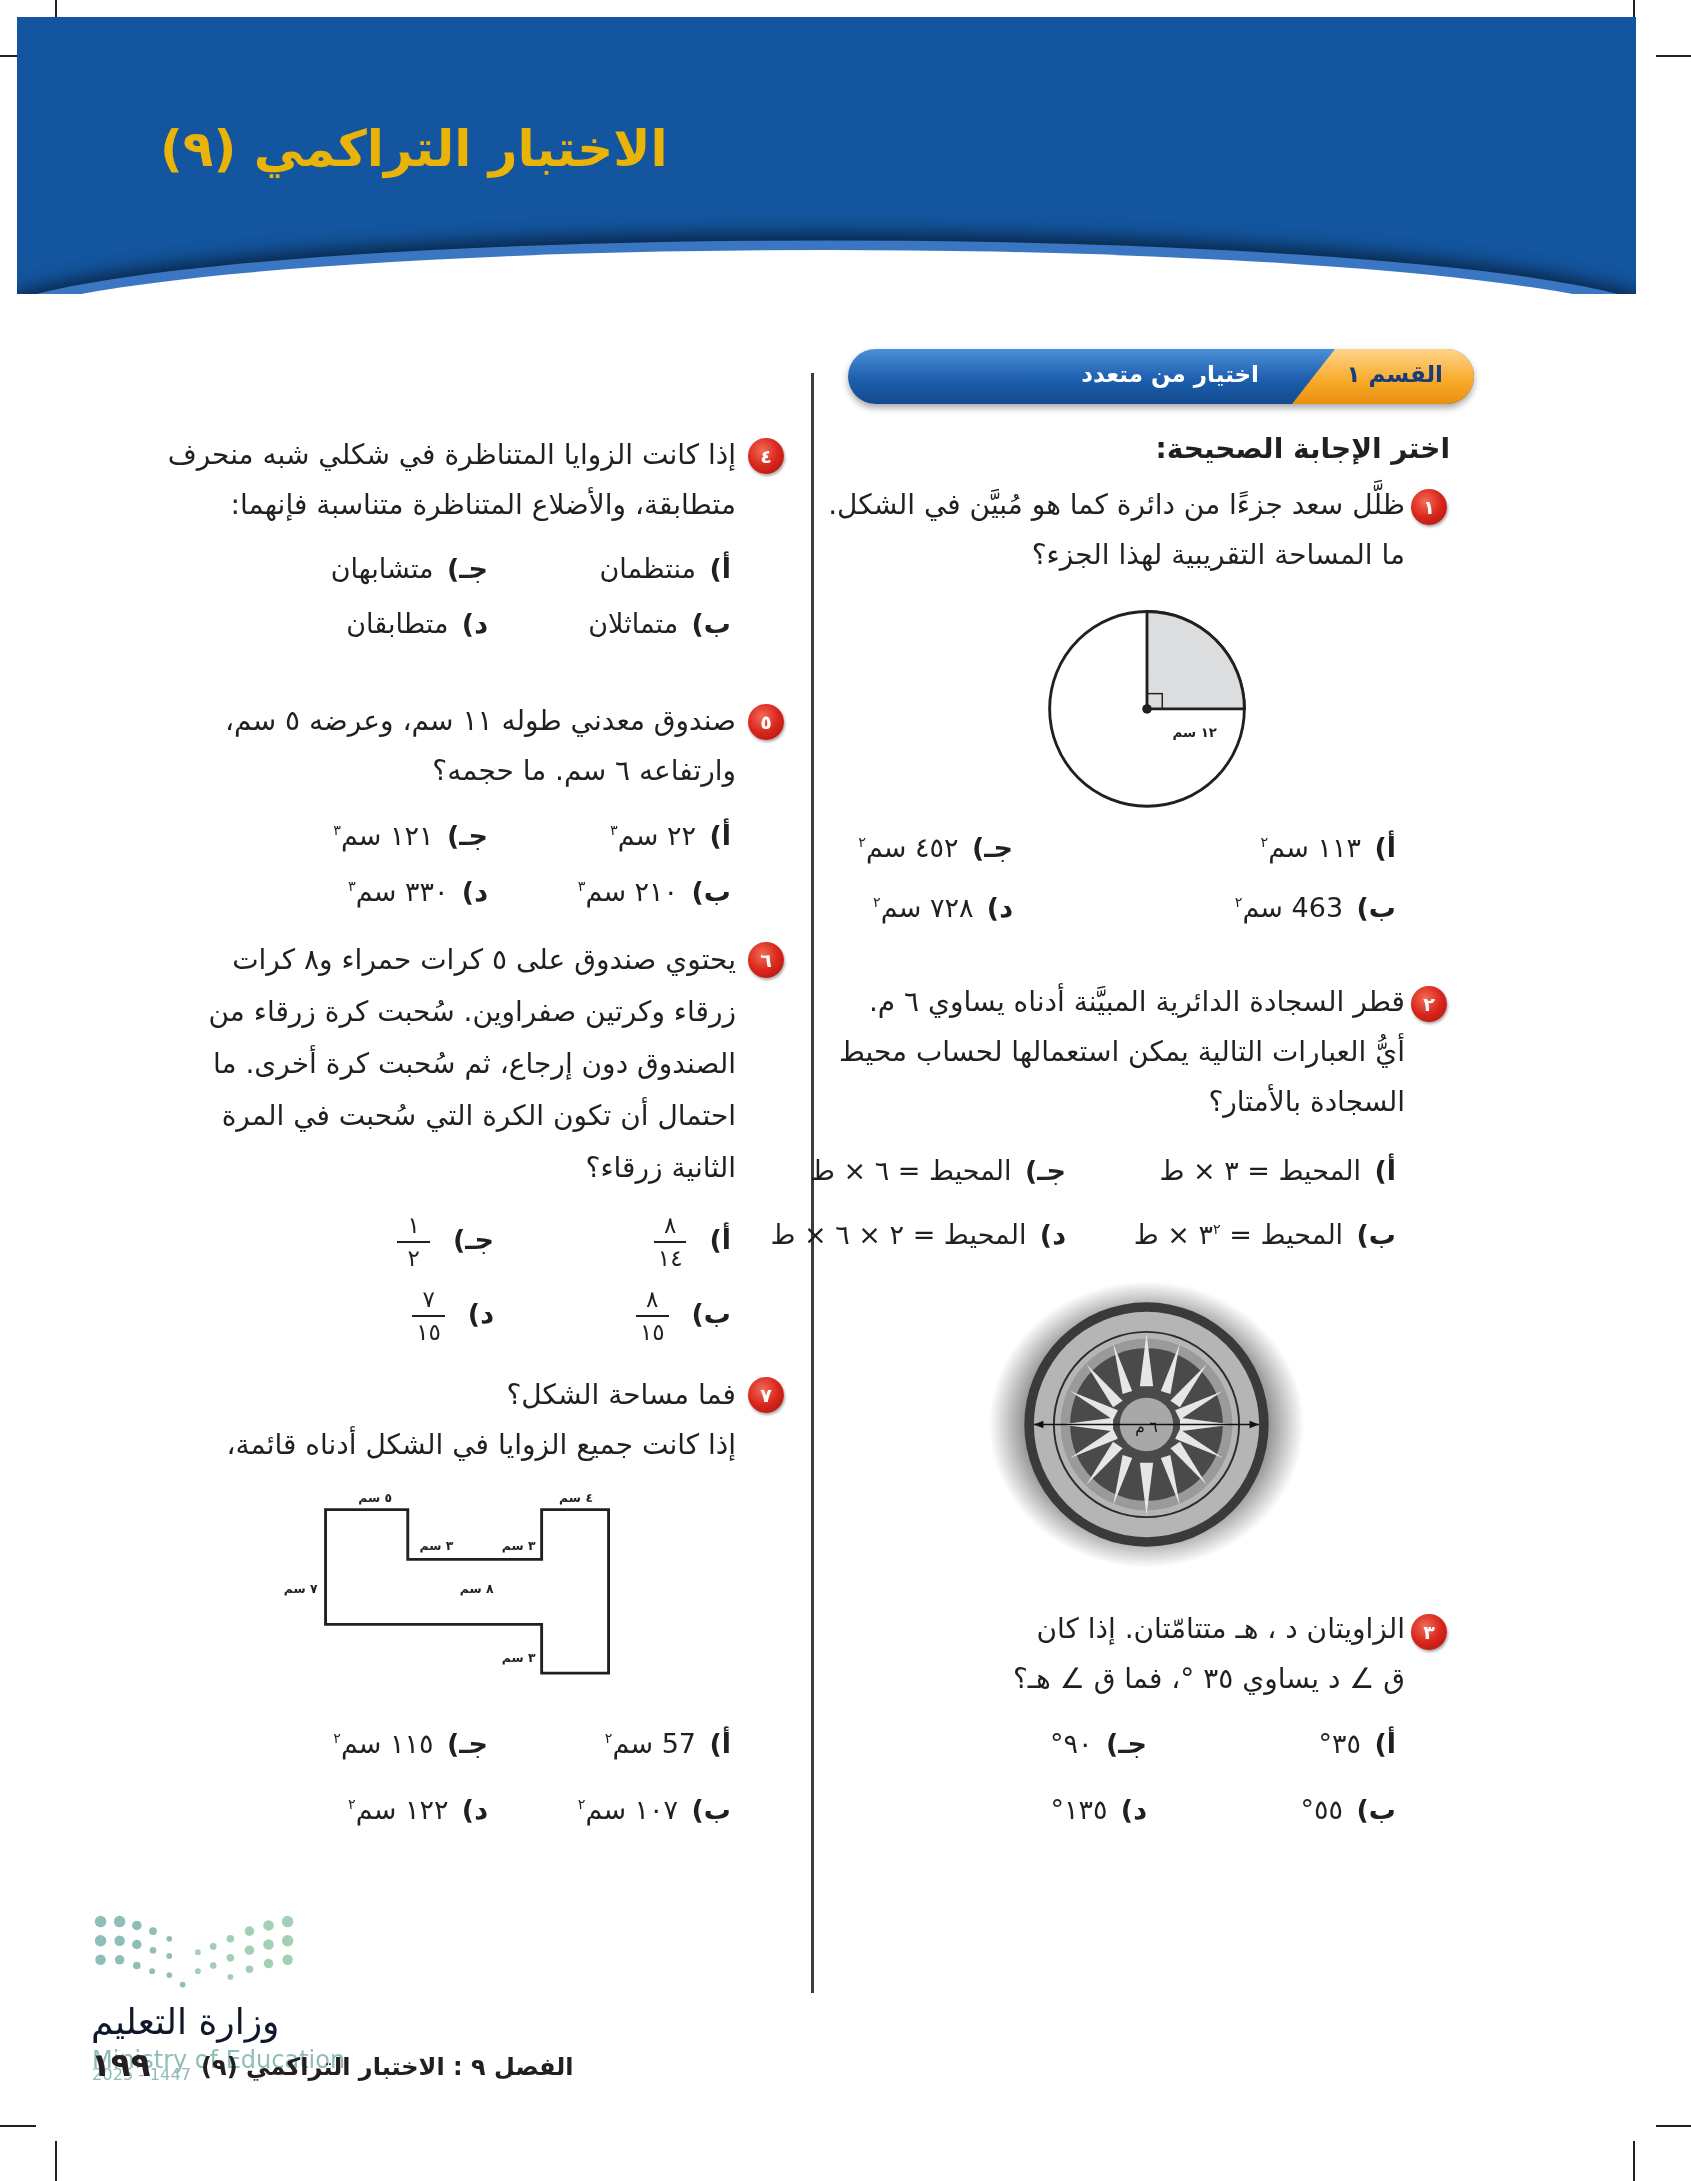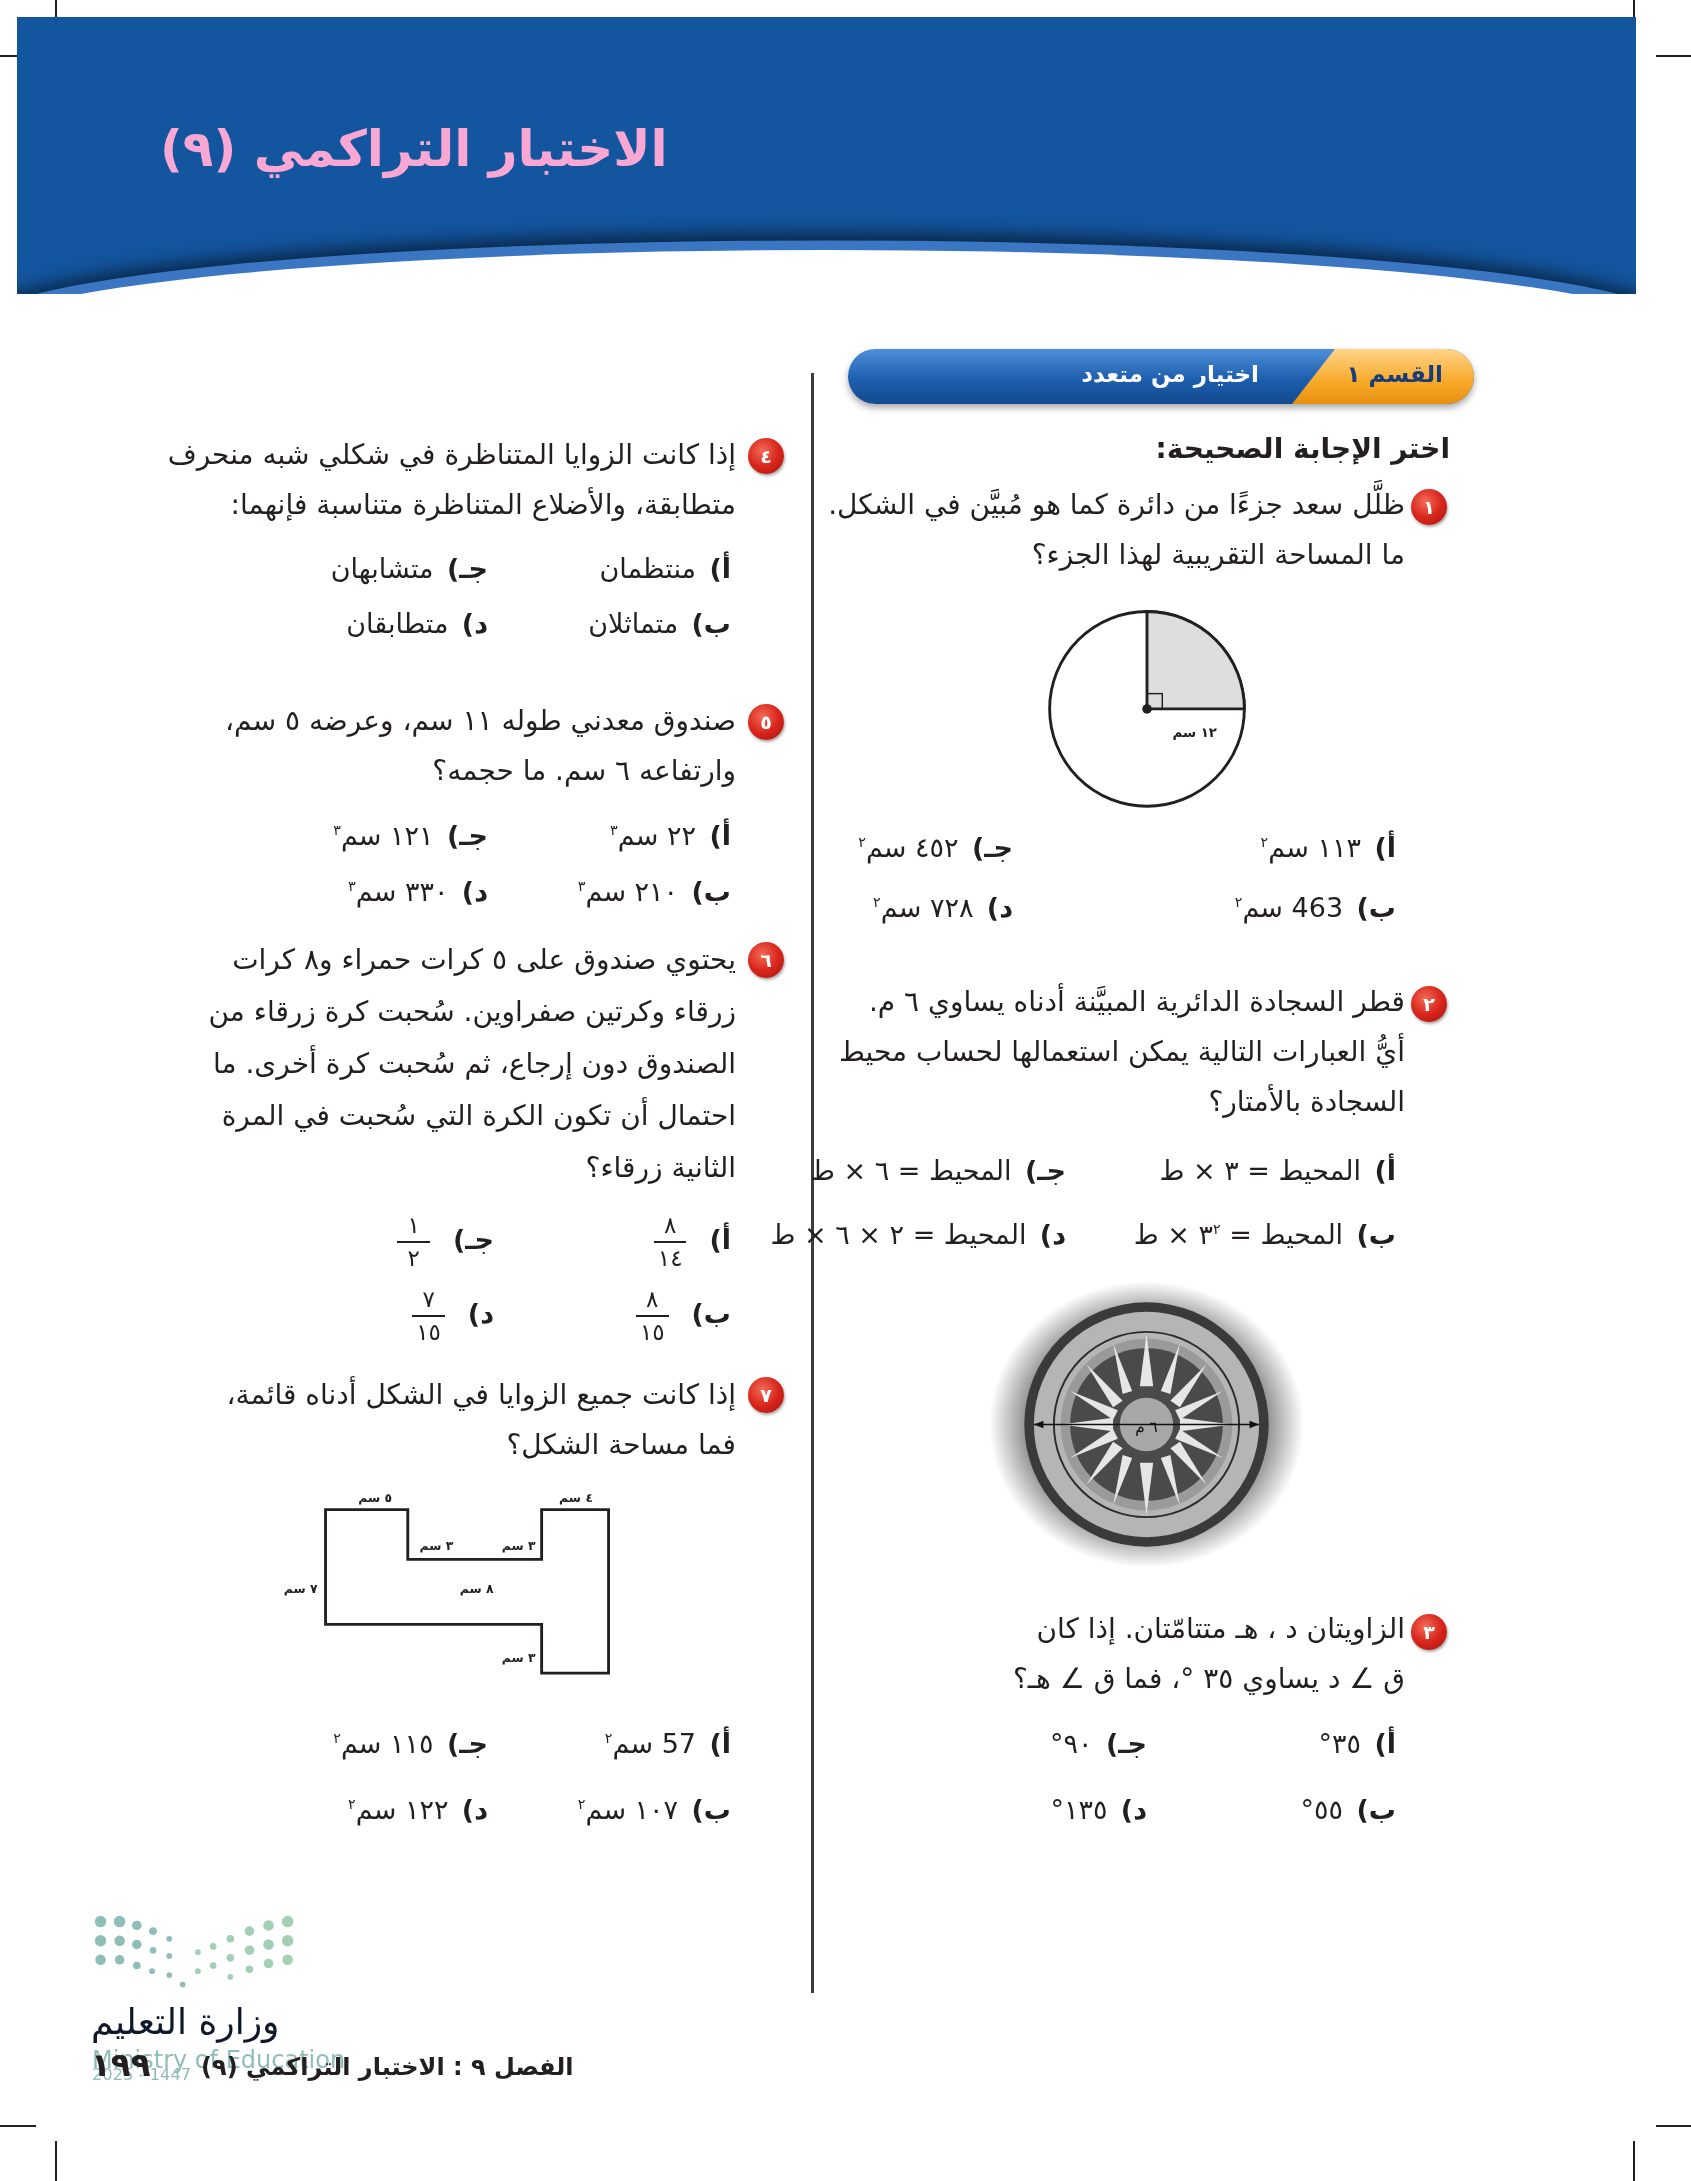--- a/index.html
+++ b/index.html
@@ -16,21 +16,21 @@
   }
   .banner-curve {
     position: absolute; left: -38px; top: 233px; width: 1696px; height: 210px;
     border-radius: 50% 50% 0 0 / 40% 40% 0 0;
     background: #ffffff;
     box-shadow: 0 -9.6px 0 0 #3a76c1, 0 -13.4px 17px 3.8px rgba(0,0,0,0.55);
   }
   .banner-title {
     position: absolute; left: 143px; top: 103px; height: 96px;
     font-family: "DejaVu Sans", sans-serif; font-weight: bold; font-size: 50px;
-    color: #f9a8d4; direction: rtl; white-space: nowrap; letter-spacing: -1px;
+    color: #eab308; direction: rtl; white-space: nowrap; letter-spacing: -1px;
   }
 
   
   .divider { position: absolute; left: 811px; top: 373px; width: 2.9px; height: 1620px; background: #3c3c3c; }
 
   
   .section-pill {
     position: absolute; left: 848px; top: 349px; width: 626px; height: 55px;
     border-radius: 28px; overflow: hidden;
     background: linear-gradient(to bottom, #4d8fd8 0%, #1d5fae 55%, #124a8e 100%);
@@ -229,22 +229,22 @@
       <span>٢</span>
     </span></div>
 <div class="opt" style="right:1198px;top:1286px;"><span class="lbl">د)</span><span class="frac">
       <span>٧</span>
       <span class="bar"></span>
       <span>١٥</span>
     </span></div>
 
 <div class="qbadge" style="left:748px;top:1377px;">٧</div>
 <div class="q-text" style="right:956px;top:1370px;">
+  <div>فما مساحة الشكل؟</div>
   <div>إذا كانت جميع الزوايا في الشكل أدناه قائمة،</div>
-  <div>فما مساحة الشكل؟</div>
 </div>
 
 <svg class="fig-shape" viewBox="0 0 365 210">
   <path d="M56 34 L142 34 L142 86 L282 86 L282 34 L352 34 L352 205 L282 205 L282 154 L56 154 Z" fill="#ffffff" stroke="#231f20" stroke-width="3"></path>
   <g font-family="DejaVu Sans, sans-serif" font-size="13" font-weight="bold" fill="#231f20" text-anchor="middle">
     <text x="108" y="26">٥ سم</text>
     <text x="318" y="26">٤ سم</text>
     <text x="172" y="76">٣ سم</text>
     <text x="258" y="76">٣ سم</text>
     <text x="30" y="121">٧ سم</text>

